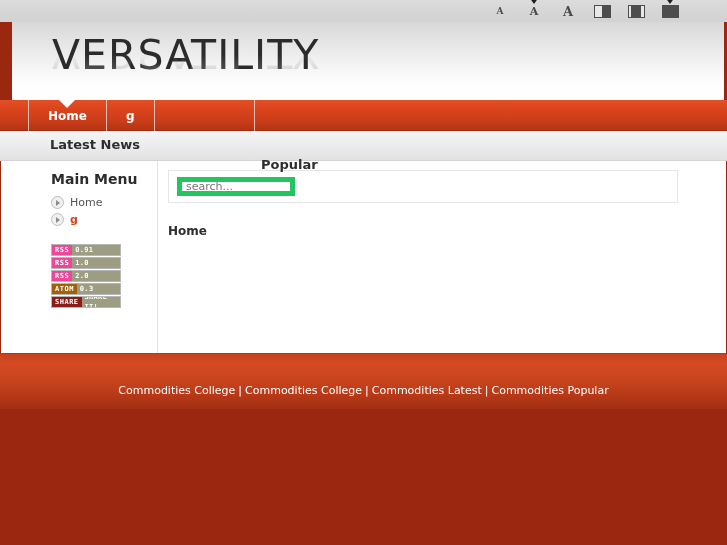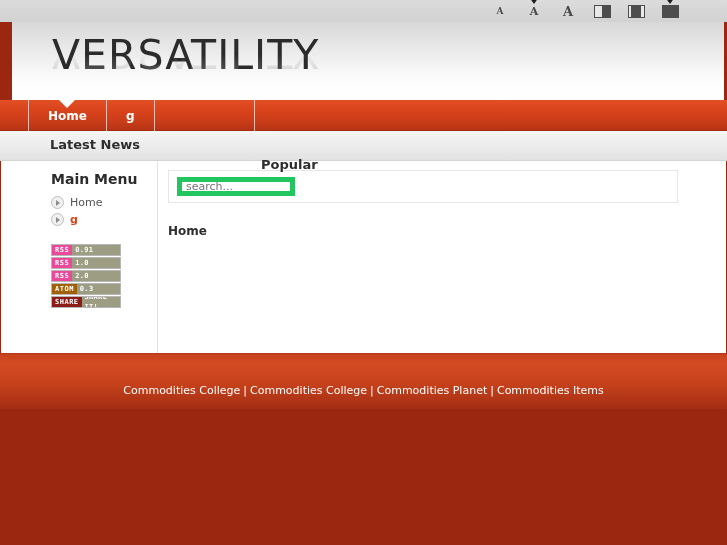--- a/index.html
+++ b/index.html
@@ -513,19 +513,19 @@
 
         <div id="article-title">Home</div>
 
       </div>
 
     </div>
   </div>
 
   <div id="footer">
     <div id="footer-links">
-      <a>Commodities College</a><span class="sep">|</span><a>Commodities College</a><span class="sep">|</span><a>Commodities Planet</a><span class="sep">|</span><a>Commodities Items</a>
+      <a>Commodities College</a><span class="sep">|</span><a>Commodities College</a><span class="sep">|</span><a>Commodities Latest</a><span class="sep">|</span><a>Commodities Popular</a>
     </div>
   </div>
 
   <div id="bottomfill"></div>
 
 </div>
 
 </body></html>

